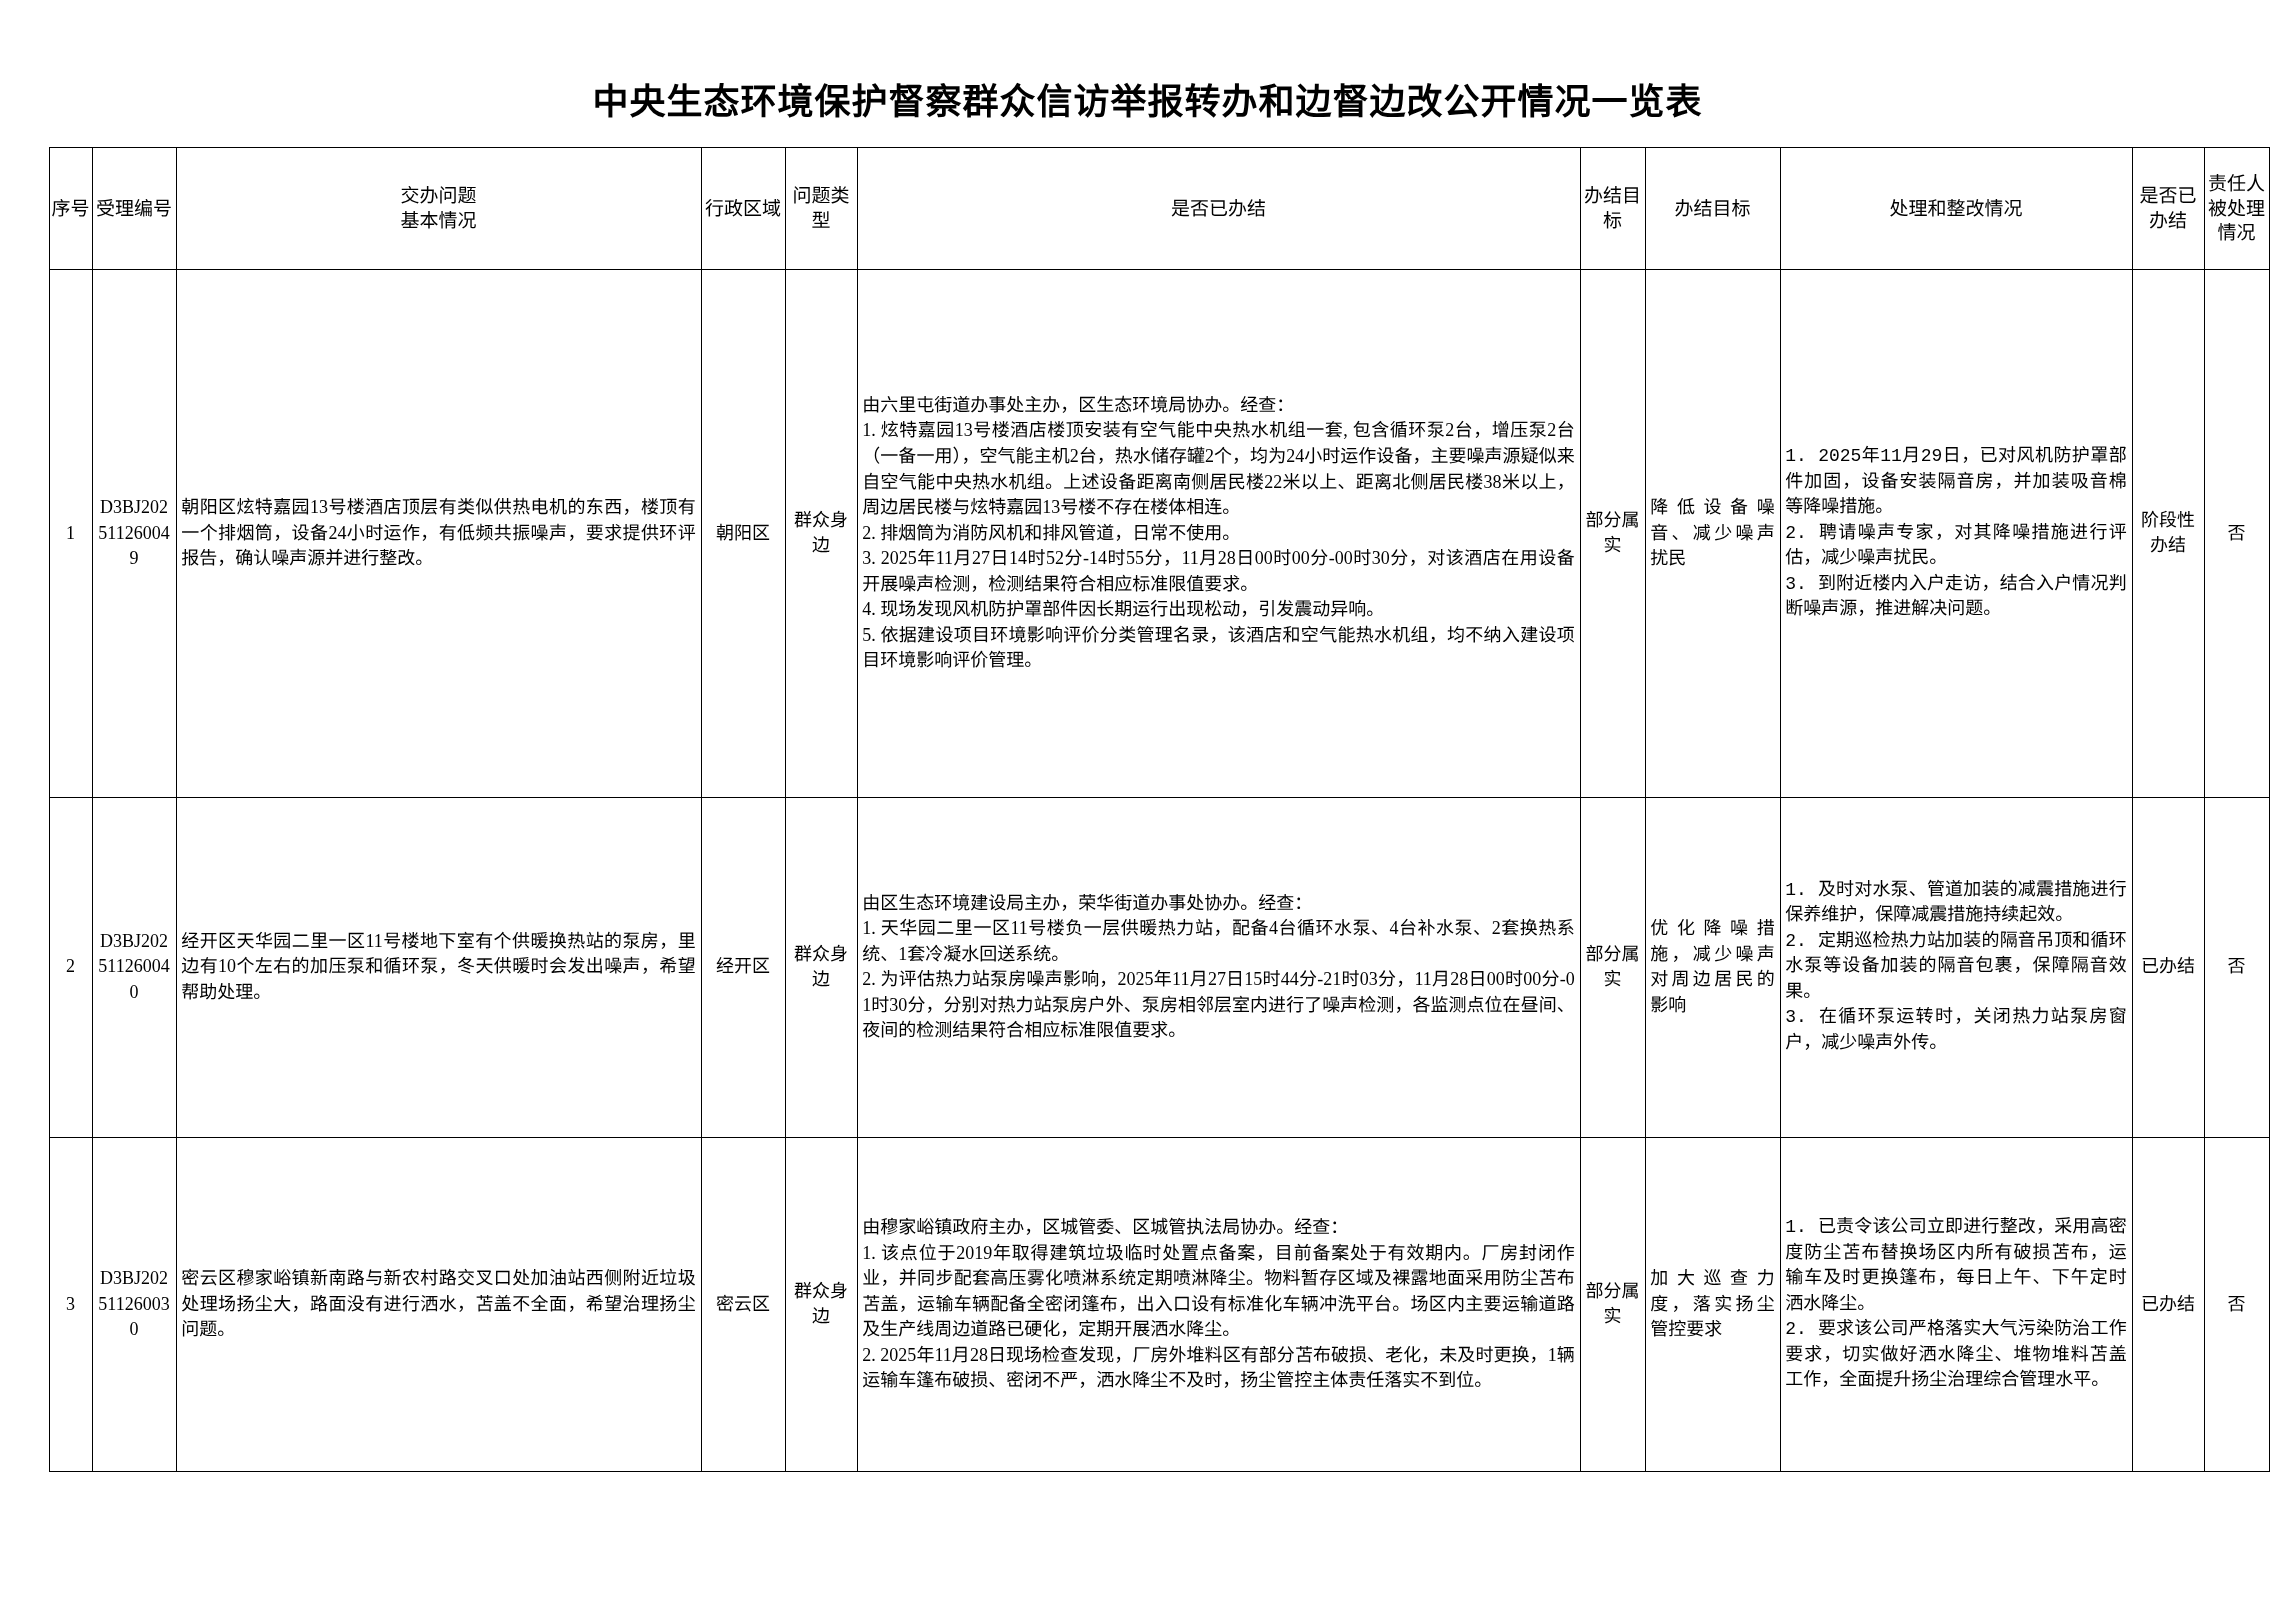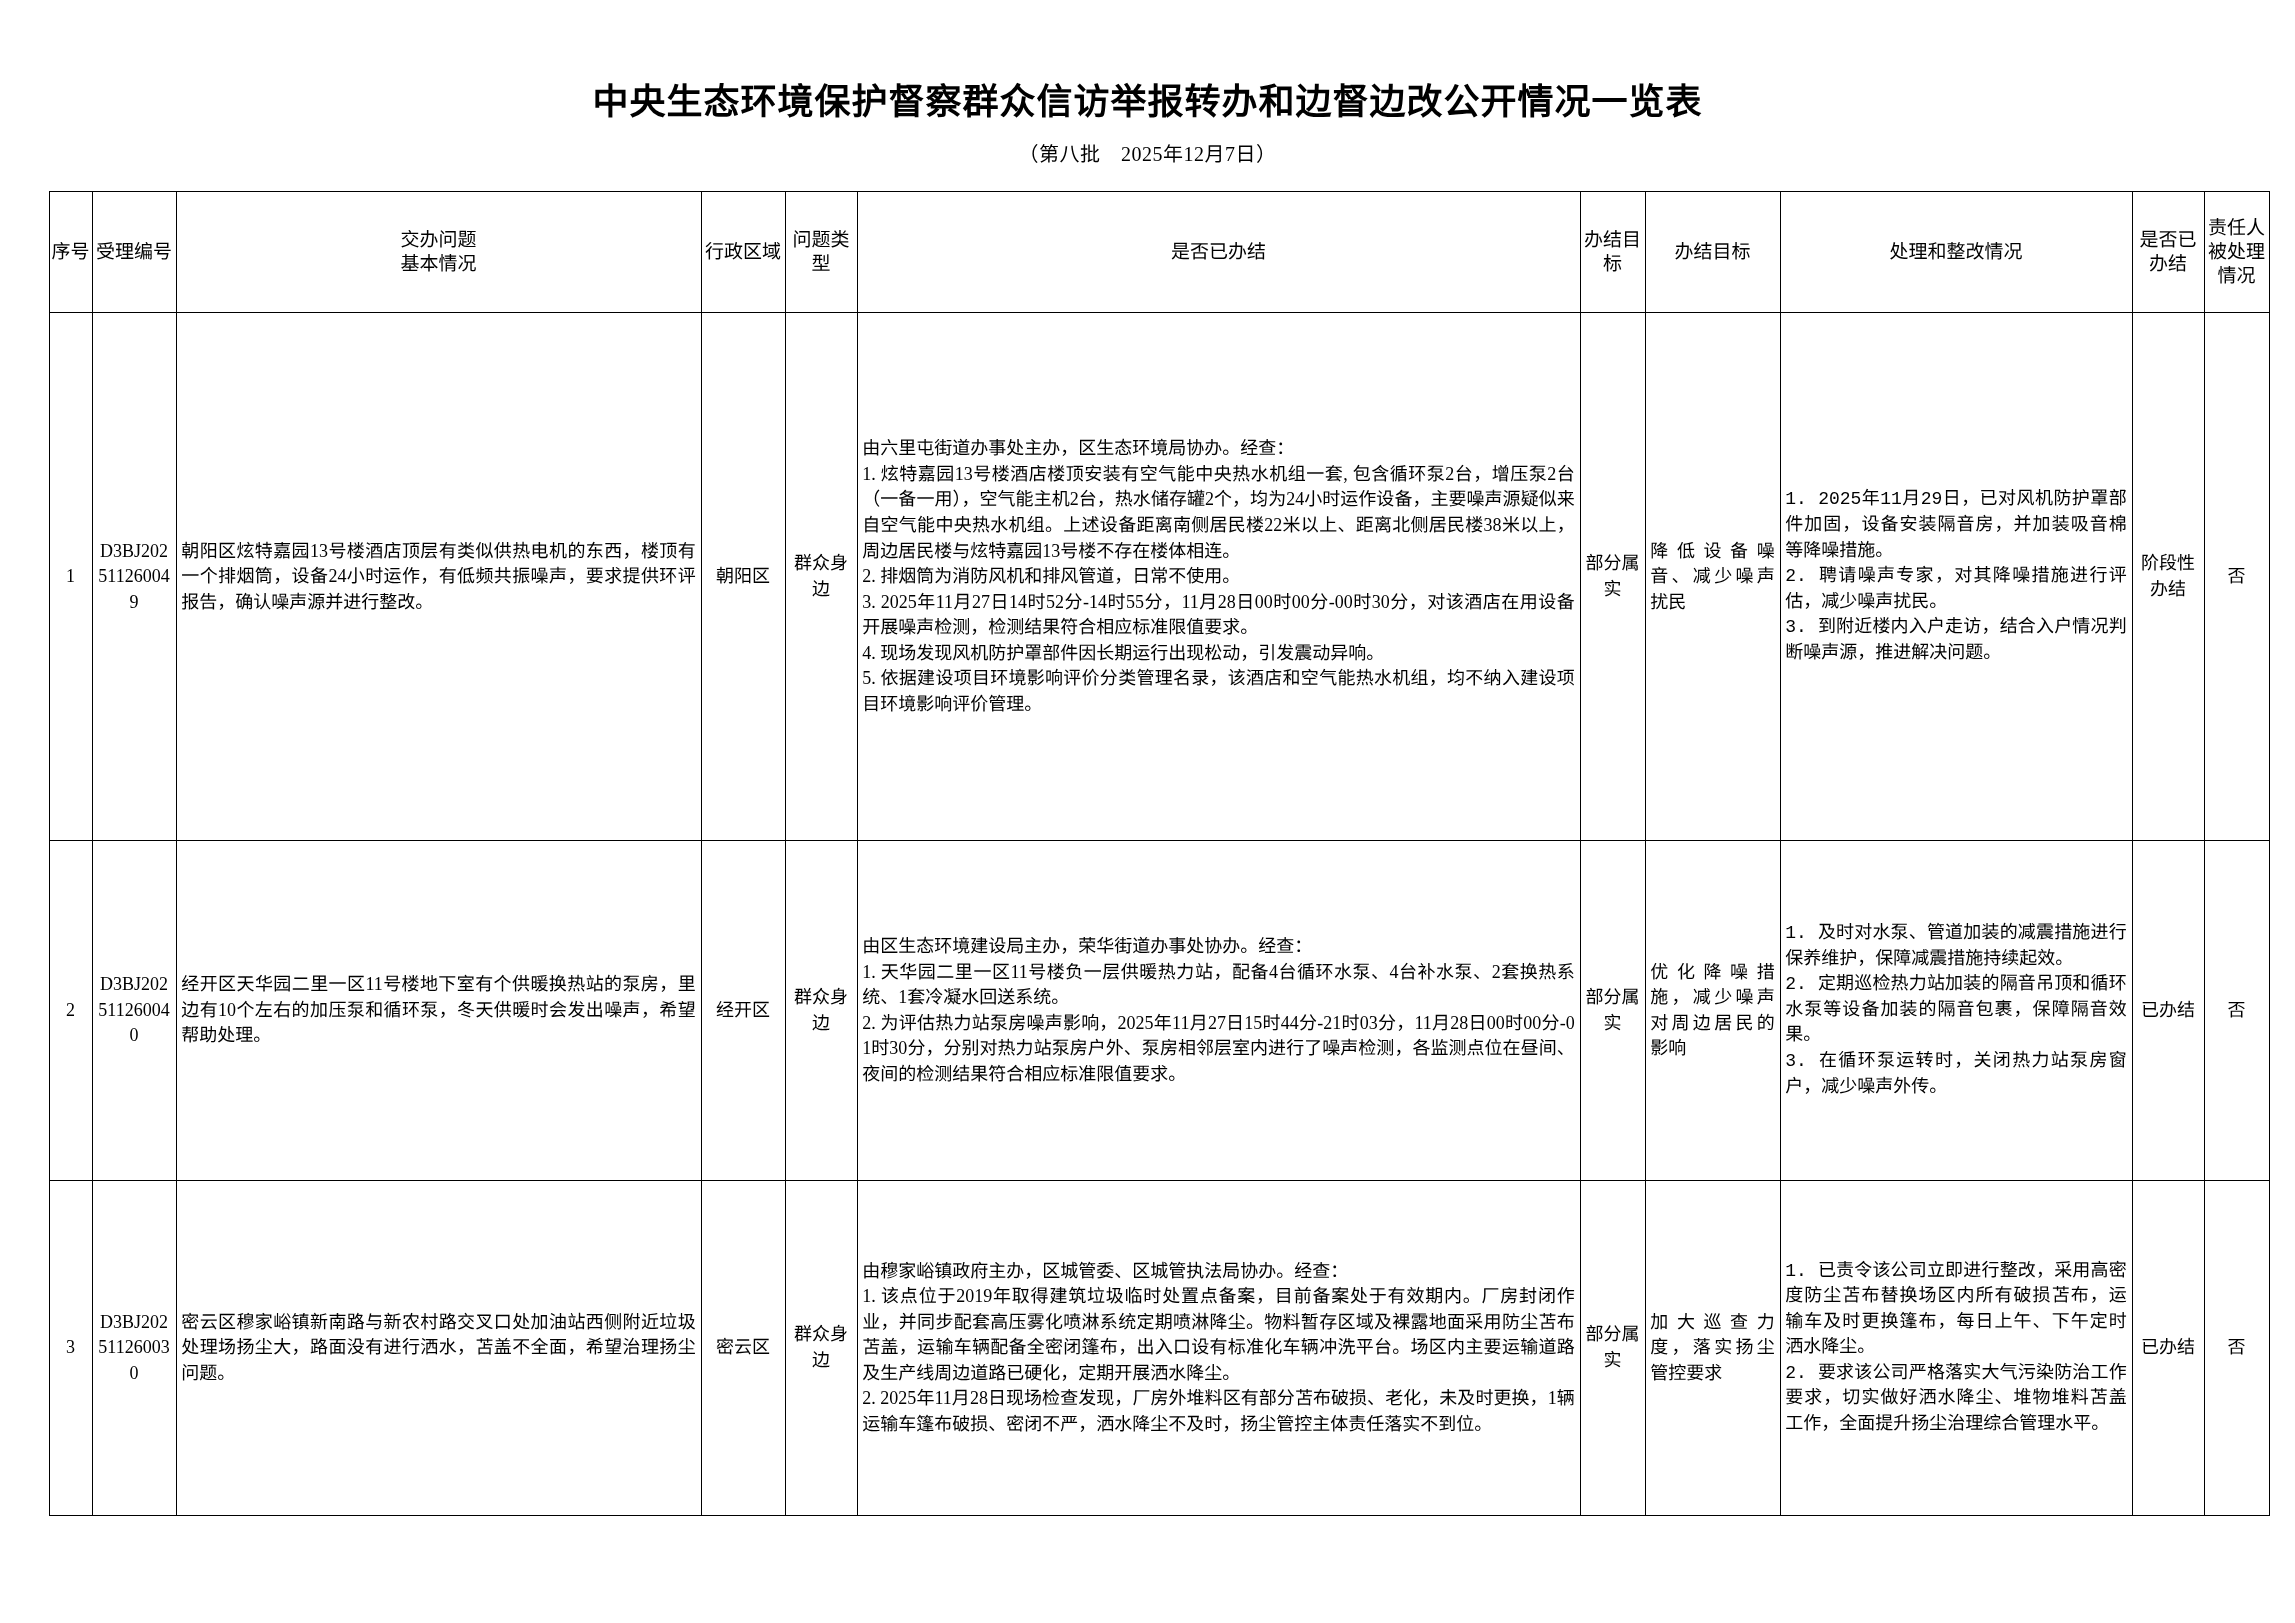--- a/index.html
+++ b/index.html
@@ -137,21 +137,20 @@
     letter-spacing: 2.9px;
   }
 </style>
 </head>
 <body>
 
 <div class="page">
 
   <div class="title-block">
     <h1 class="doc-title">中央生态环境保护督察群众信访举报转办和边督边改公开情况一览表</h1>
-    <div class="doc-subtitle">（第八批　2025年12月7日）</div>
   </div>
 
   <div class="table-wrap">
     <table class="report">
       <colgroup>
         <col class="c-idx">
           <col class="c-code">
           <col class="c-basic">
           <col class="c-region">
         <col class="c-type">

